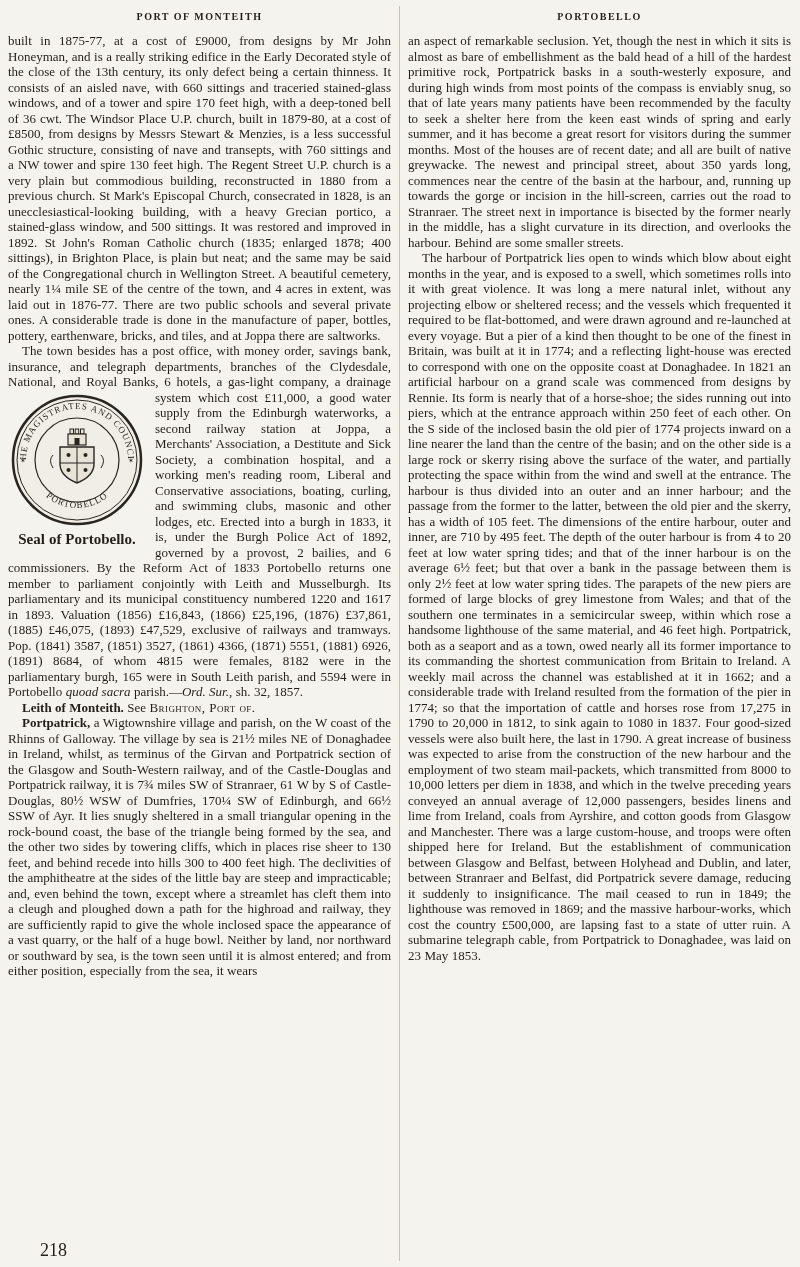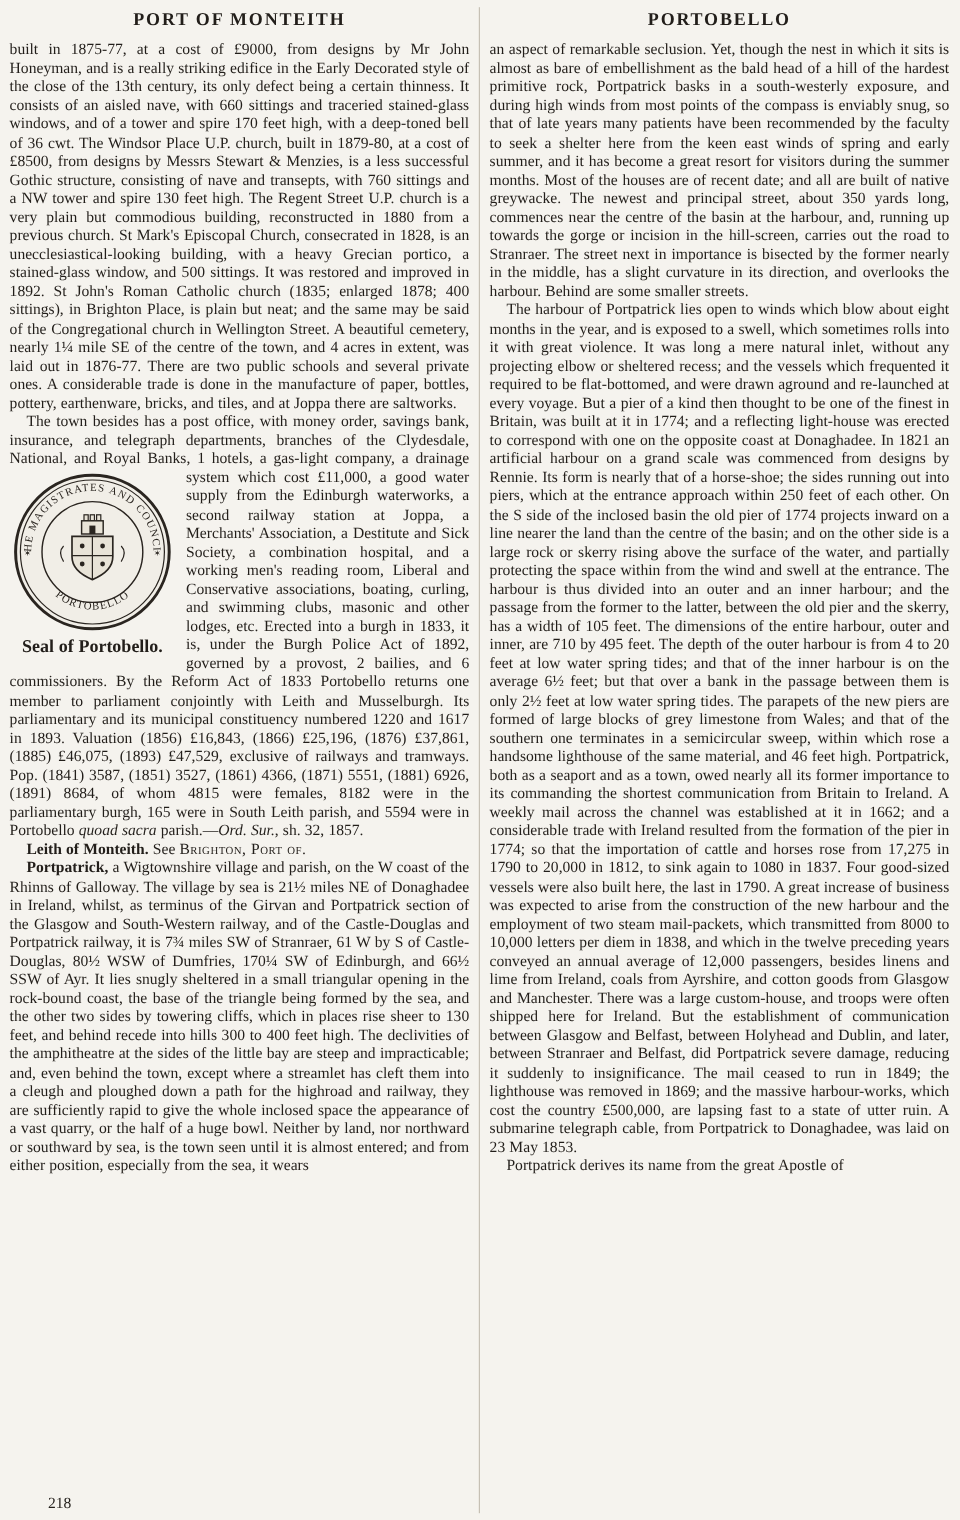--- a/index.html
+++ b/index.html
@@ -28,21 +28,21 @@
     position: absolute;
     left: 399px;
     top: 6px;
     bottom: 6px;
     width: 1px;
     background: #c6c0b4;
   }
   .running-head {
     margin: 0 0 7px 0;
     text-align: center;
-    font-size: 15px;
+    font-size: 10px;
     font-weight: bold;
     letter-spacing: 1.5px;
     line-height: 18px;
   }
   p.para {
     margin: 0;
     text-align: justify;
     font-size: 13px;
     line-height: 15.5px;
     text-indent: 14px;
@@ -70,34 +70,34 @@
   .ring-text {
     font-family: "Liberation Serif", "DejaVu Serif", serif;
     font-size: 9px;
     letter-spacing: 1px;
     fill: #2a2520;
   }
   .page-number {
     position: absolute;
     left: 40px;
     bottom: 6px;
-    font-size: 13px;
+    font-size: 18px;
   }
 </style>
 </head>
 <body>
 
 <div class="page">
 
   <div class="col">
     <h2 class="running-head">PORT OF MONTEITH</h2>
 
     <p class="para first">built in 1875-77, at a cost of £9000, from designs by Mr John Honeyman, and is a really striking edifice in the Early Decorated style of the close of the 13th century, its only defect being a certain thinness. It consists of an aisled nave, with 660 sittings and traceried stained-glass windows, and of a tower and spire 170 feet high, with a deep-toned bell of 36 cwt. The Windsor Place U.P. church, built in 1879-80, at a cost of £8500, from designs by Messrs Stewart &amp; Menzies, is a less successful Gothic structure, consisting of nave and transepts, with 760 sittings and a NW tower and spire 130 feet high. The Regent Street U.P. church is a very plain but commodious building, reconstructed in 1880 from a previous church. St Mark's Episcopal Church, consecrated in 1828, is an unecclesiastical-looking building, with a heavy Grecian portico, a stained-glass window, and 500 sittings. It was restored and improved in 1892. St John's Roman Catholic church (1835; enlarged 1878; 400 sittings), in Brighton Place, is plain but neat; and the same may be said of the Congregational church in Wellington Street. A beautiful cemetery, nearly 1¼ mile SE of the centre of the town, and 4 acres in extent, was laid out in 1876-77. There are two public schools and several private ones. A considerable trade is done in the manufacture of paper, bottles, pottery, earthenware, bricks, and tiles, and at Joppa there are saltworks.</p>
 
-    <p class="para"><span>The town besides has a post office, with money order, savings bank, insurance, and telegraph departments, branches of the Clydesdale, National, and Royal Banks, 1 hotels, a gas-light company, a drainage system which</span><span class="seal-float"><svg width="138" height="134" viewBox="0 0 138 134">
+    <p class="para"><span>The town besides has a post office, with money order, savings bank, insurance, and telegraph departments, branches of the Clydesdale, National, and Royal Banks, 6 hotels, a gas-light company, a drainage system which</span><span class="seal-float"><svg width="138" height="134" viewBox="0 0 138 134">
           <circle cx="69" cy="67" r="64" fill="#f1eee7" stroke="#2a2520" stroke-width="2.5"></circle>
           <circle cx="69" cy="67" r="60" fill="none" stroke="#2a2520" stroke-width="1"></circle>
           <circle cx="69" cy="67" r="42" fill="none" stroke="#2a2520" stroke-width="1.2"></circle>
           <defs>
             <path id="arcTop" d="M 18,67 A 51,51 0 1 1 120,67" fill="none"></path>
             <path id="arcBot" d="M 21,67 A 48,48 0 0 0 117,67" fill="none"></path>
           </defs>
           <text class="ring-text" text-anchor="middle"><textPath href="#arcTop" startOffset="50%">THE MAGISTRATES AND COUNCIL</textPath></text>
           <text class="ring-text" text-anchor="middle"><textPath href="#arcBot" startOffset="50%">PORTOBELLO</textPath></text>
           <text x="15" y="70" text-anchor="middle" font-size="7" fill="#2a2520">✶</text>
@@ -125,19 +125,18 @@
     <p class="para"><b>Portpatrick,</b><span> a Wigtownshire village and parish, on the W coast of the Rhinns of Galloway. The village by sea is 21½ miles NE of Donaghadee in Ireland, whilst, as terminus of the Girvan and Portpatrick section of the Glasgow and South-Western railway, and of the Castle-Douglas and Portpatrick railway, it is 7¾ miles SW of Stranraer, 61 W by S of Castle-Douglas, 80½ WSW of Dumfries, 170¼ SW of Edinburgh, and 66½ SSW of Ayr. It lies snugly sheltered in a small triangular opening in the rock-bound coast, the base of the triangle being formed by the sea, and the other two sides by towering cliffs, which in places rise sheer to 130 feet, and behind recede into hills 300 to 400 feet high. The declivities of the amphitheatre at the sides of the little bay are steep and impracticable; and, even behind the town, except where a streamlet has cleft them into a cleugh and ploughed down a path for the highroad and railway, they are sufficiently rapid to give the whole inclosed space the appearance of a vast quarry, or the half of a huge bowl. Neither by land, nor northward or southward by sea, is the town seen until it is almost entered; and from either position, especially from the sea, it wears</span></p>
   </div>
 
   <div class="col">
     <h2 class="running-head">PORTOBELLO</h2>
 
     <p class="para first">an aspect of remarkable seclusion. Yet, though the nest in which it sits is almost as bare of embellishment as the bald head of a hill of the hardest primitive rock, Portpatrick basks in a south-westerly exposure, and during high winds from most points of the compass is enviably snug, so that of late years many patients have been recommended by the faculty to seek a shelter here from the keen east winds of spring and early summer, and it has become a great resort for visitors during the summer months. Most of the houses are of recent date; and all are built of native greywacke. The newest and principal street, about 350 yards long, commences near the centre of the basin at the harbour, and, running up towards the gorge or incision in the hill-screen, carries out the road to Stranraer. The street next in importance is bisected by the former nearly in the middle, has a slight curvature in its direction, and overlooks the harbour. Behind are some smaller streets.</p>
 
     <p class="para">The harbour of Portpatrick lies open to winds which blow about eight months in the year, and is exposed to a swell, which sometimes rolls into it with great violence. It was long a mere natural inlet, without any projecting elbow or sheltered recess; and the vessels which frequented it required to be flat-bottomed, and were drawn aground and re-launched at every voyage. But a pier of a kind then thought to be one of the finest in Britain, was built at it in 1774; and a reflecting light-house was erected to correspond with one on the opposite coast at Donaghadee. In 1821 an artificial harbour on a grand scale was commenced from designs by Rennie. Its form is nearly that of a horse-shoe; the sides running out into piers, which at the entrance approach within 250 feet of each other. On the S side of the inclosed basin the old pier of 1774 projects inward on a line nearer the land than the centre of the basin; and on the other side is a large rock or skerry rising above the surface of the water, and partially protecting the space within from the wind and swell at the entrance. The harbour is thus divided into an outer and an inner harbour; and the passage from the former to the latter, between the old pier and the skerry, has a width of 105 feet. The dimensions of the entire harbour, outer and inner, are 710 by 495 feet. The depth of the outer harbour is from 4 to 20 feet at low water spring tides; and that of the inner harbour is on the average 6½ feet; but that over a bank in the passage between them is only 2½ feet at low water spring tides. The parapets of the new piers are formed of large blocks of grey limestone from Wales; and that of the southern one terminates in a semicircular sweep, within which rose a handsome lighthouse of the same material, and 46 feet high. Portpatrick, both as a seaport and as a town, owed nearly all its former importance to its commanding the shortest communication from Britain to Ireland. A weekly mail across the channel was established at it in 1662; and a considerable trade with Ireland resulted from the formation of the pier in 1774; so that the importation of cattle and horses rose from 17,275 in 1790 to 20,000 in 1812, to sink again to 1080 in 1837. Four good-sized vessels were also built here, the last in 1790. A great increase of business was expected to arise from the construction of the new harbour and the employment of two steam mail-packets, which transmitted from 8000 to 10,000 letters per diem in 1838, and which in the twelve preceding years conveyed an annual average of 12,000 passengers, besides linens and lime from Ireland, coals from Ayrshire, and cotton goods from Glasgow and Manchester. There was a large custom-house, and troops were often shipped here for Ireland. But the establishment of communication between Glasgow and Belfast, between Holyhead and Dublin, and later, between Stranraer and Belfast, did Portpatrick severe damage, reducing it suddenly to insignificance. The mail ceased to run in 1849; the lighthouse was removed in 1869; and the massive harbour-works, which cost the country £500,000, are lapsing fast to a state of utter ruin. A submarine telegraph cable, from Portpatrick to Donaghadee, was laid on 23 May 1853.</p>
 
-    <p class="para">Portpatrick derives its name from the great Apostle of</p>
   </div>
 
   <div class="divider"></div>
 
   <div class="page-number">218</div>
 </div>
 
 </body></html>

